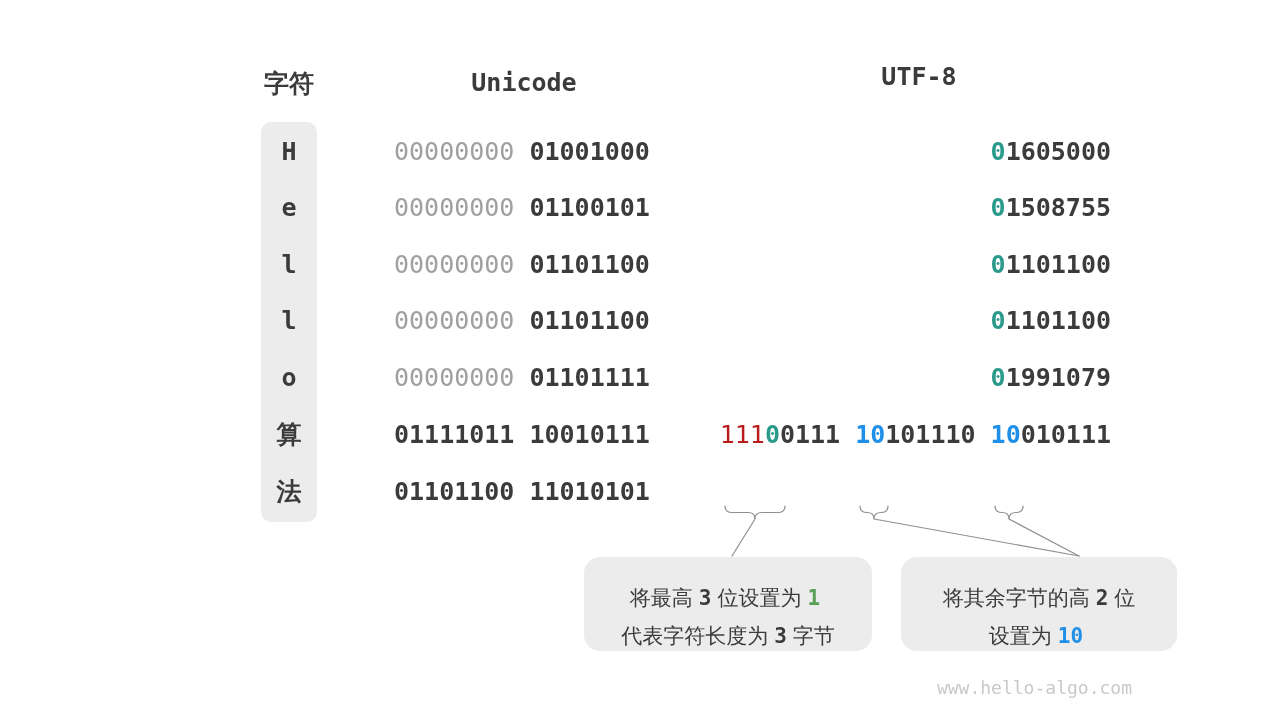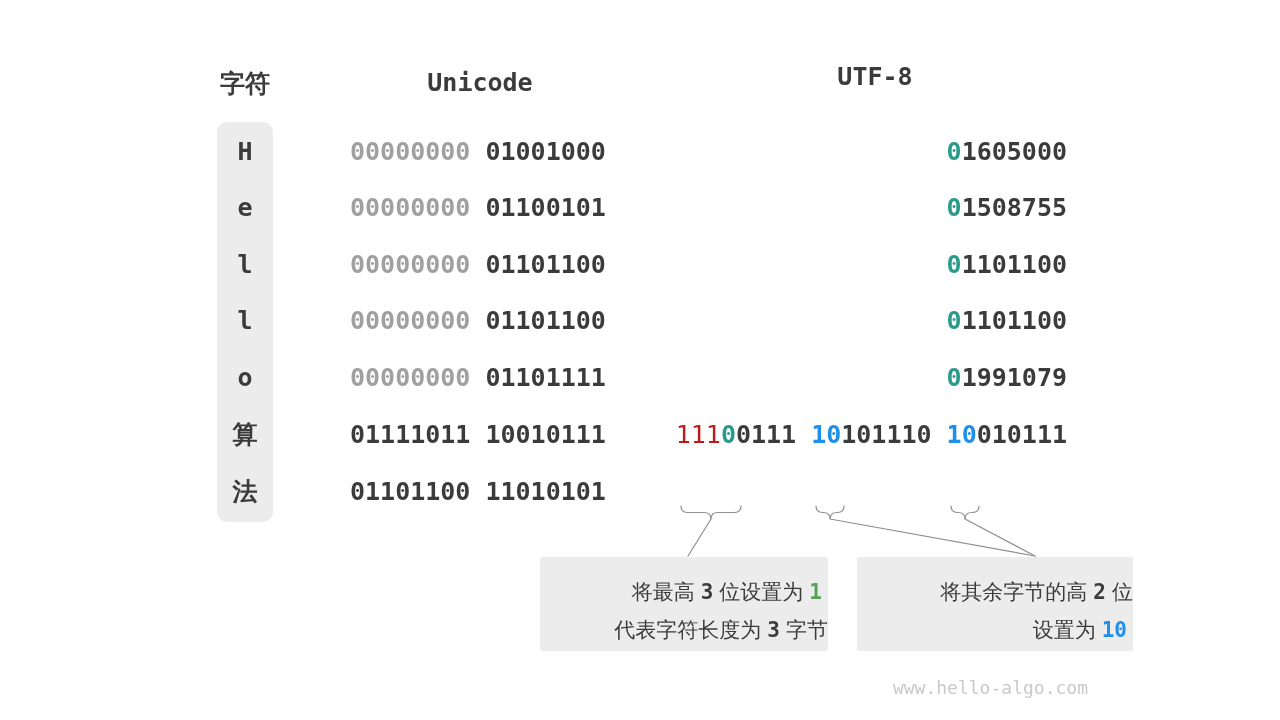--- a/index.html
+++ b/index.html
@@ -4,20 +4,21 @@
 <style>
   * { margin: 0; padding: 0; box-sizing: border-box; }
   html, body { background: #ffffff; }
   body { font-family: "Liberation Sans", sans-serif; }
   #canvas {
     position: relative;
     width: 1136px;
     height: 720px;
     background: #ffffff;
     overflow: hidden;
+    margin-left: 44px;
   }
 
   
   .hdr {
     position: absolute;
     height: 32px;
     line-height: 32px;
     text-align: center;
     font-weight: bold;
     font-size: 25px;
@@ -61,21 +62,21 @@
     right: 213px; top: 0; height: 30px;
     line-height: 30px;
     white-space: nowrap;
     font-family: "DejaVu Sans Mono", monospace;
     font-size: 25px;
   }
   .byte { display: inline-block; }
   .byte + .byte { margin-left: 15px; }
 
   .seg-dark  { color: #3b3b3b; font-weight: bold; }
-  .seg-gray  { color: #a0a0a0; font-weight: bold; }
+  .seg-gray  { color: #a0a0a0; font-weight: normal; }
   .seg-green { color: #b91c1c; font-weight: normal; }
   .seg-teal  { color: #2a9a8c; font-weight: bold; }
   .seg-blue  { color: #1f8fe8; font-weight: bold; }
 
   
   #connector-svg {
     position: absolute;
     left: 0; top: 0;
     width: 1280px; height: 720px;
     pointer-events: none;
@@ -84,25 +85,25 @@
     fill: none;
     stroke: #8f8f8f;
     stroke-width: 1.2;
     stroke-linecap: round;
   }
 
   
   .callout {
     position: absolute;
     background: #ececec;
-    border-radius: 2px;
+    border-radius: 16px;
     color: #3b3b3b;
     font-size: 21px;
-    text-align: right;
-    padding-top: 16px;
+    text-align: center;
+    padding-top: 22px;
   }
   #callout-left  { left: 540px; top: 557px; width: 288px; height: 94px; }
   #callout-right { left: 857px; top: 557px; width: 276px; height: 94px; }
   .callout .cline { line-height: 37px; white-space: nowrap; }
   .callout .seg-num,
   .callout .seg-num-green,
   .callout .seg-num-blue {
     font-family: "DejaVu Sans Mono", monospace;
     font-weight: bold;
     margin: 0 6px;

